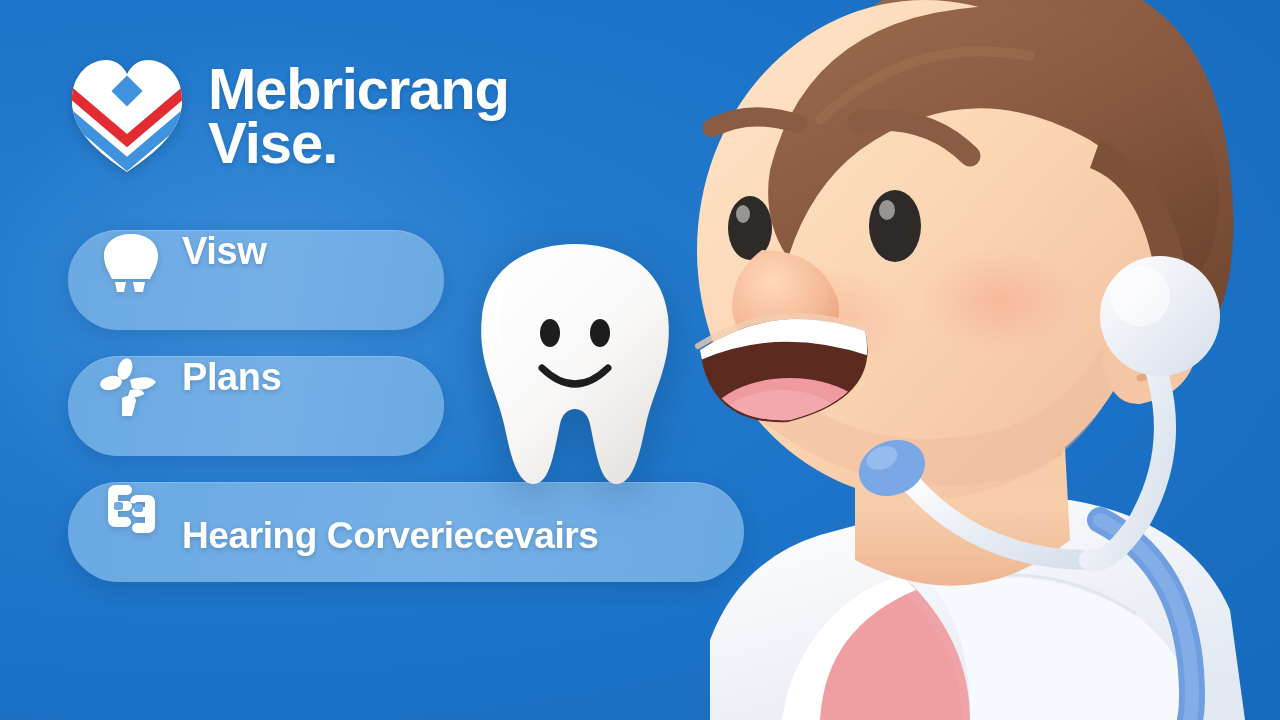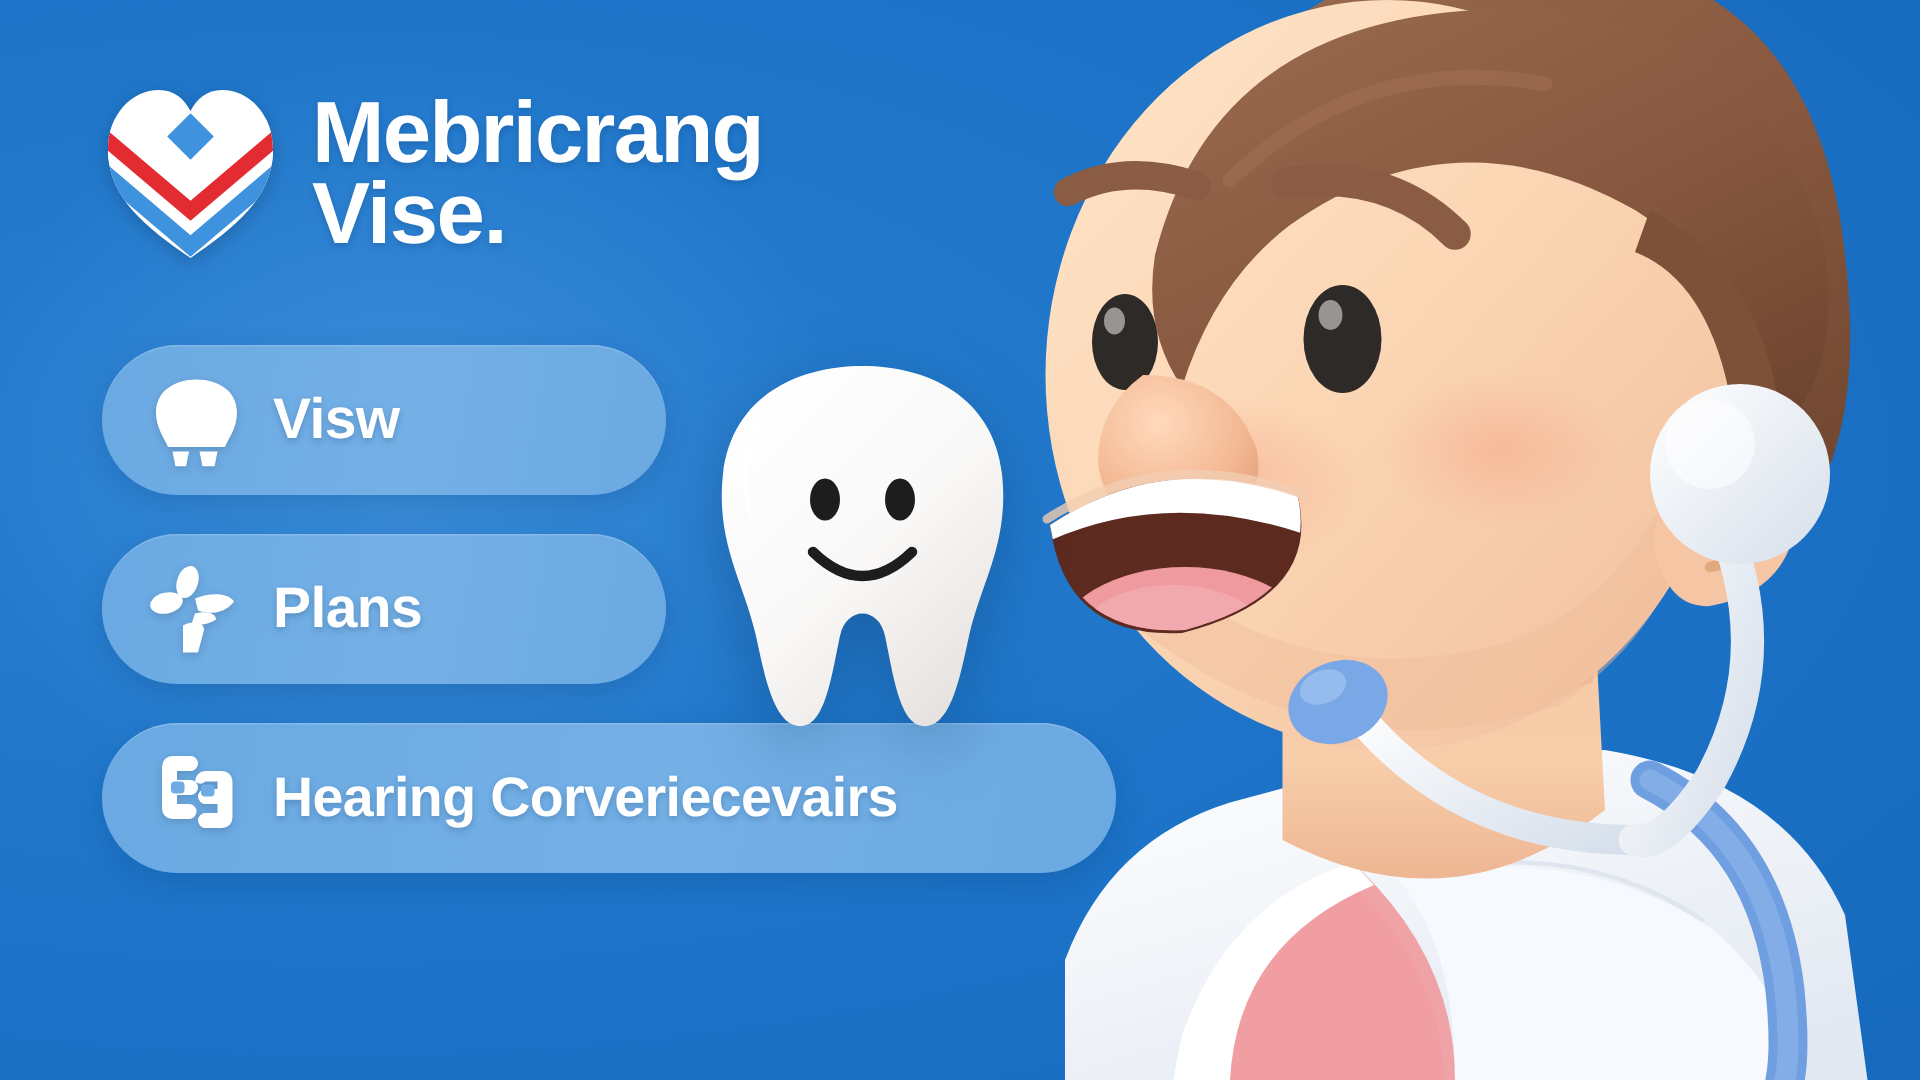--- a/index.html
+++ b/index.html
@@ -48,21 +48,21 @@
     letter-spacing:-1.2px;
     text-shadow:0 2px 5px rgba(0,40,90,.22);
     white-space:nowrap;
   }
   .brand-line.two{ letter-spacing:-1.0px; }
 
   
   .pill-list{ margin-top:56px; display:flex; flex-direction:column; gap:26px; }
 
   .pill{
-    display:flex; align-items:center; gap:20px;
+    display:flex; gap:20px;
     height:100px;
     padding:0 42px 0 32px;
     border-radius:52px;
     background:linear-gradient(100deg,#6aa9e2 0%,#74b0e6 55%,#6ba9e2 100%);
     box-shadow:0 6px 18px rgba(6,44,86,.17), inset 0 1px 0 rgba(255,255,255,.16);
     width:max-content;
     min-width:376px;
     cursor:pointer;
   }
   .pill.wide{ min-width:676px; }
@@ -72,21 +72,21 @@
     display:flex; align-items:center; justify-content:center;
   }
   .pill-icon svg{ width:100%; height:100%; display:block;
     filter:drop-shadow(0 2px 3px rgba(0,0,0,.14)); }
 
   .pill-label{
     color:#fff; font-weight:bold; font-size:38px; letter-spacing:-.4px;
     text-shadow:0 2px 4px rgba(10,50,95,.25);
     white-space:nowrap;
   }
-  .pill.wide .pill-label{ font-size:37px; }
+  .pill.wide .pill-label{ font-size:37px;margin-top:33px; }
 
   
   .tooth-mascot{
     position:absolute; left:470px; top:238px;
     width:210px; height:255px; z-index:6;
   }
   .tooth-mascot svg{ width:100%; height:100%; display:block;
     filter:drop-shadow(0 12px 22px rgba(3,40,80,.28)); }
 
   

